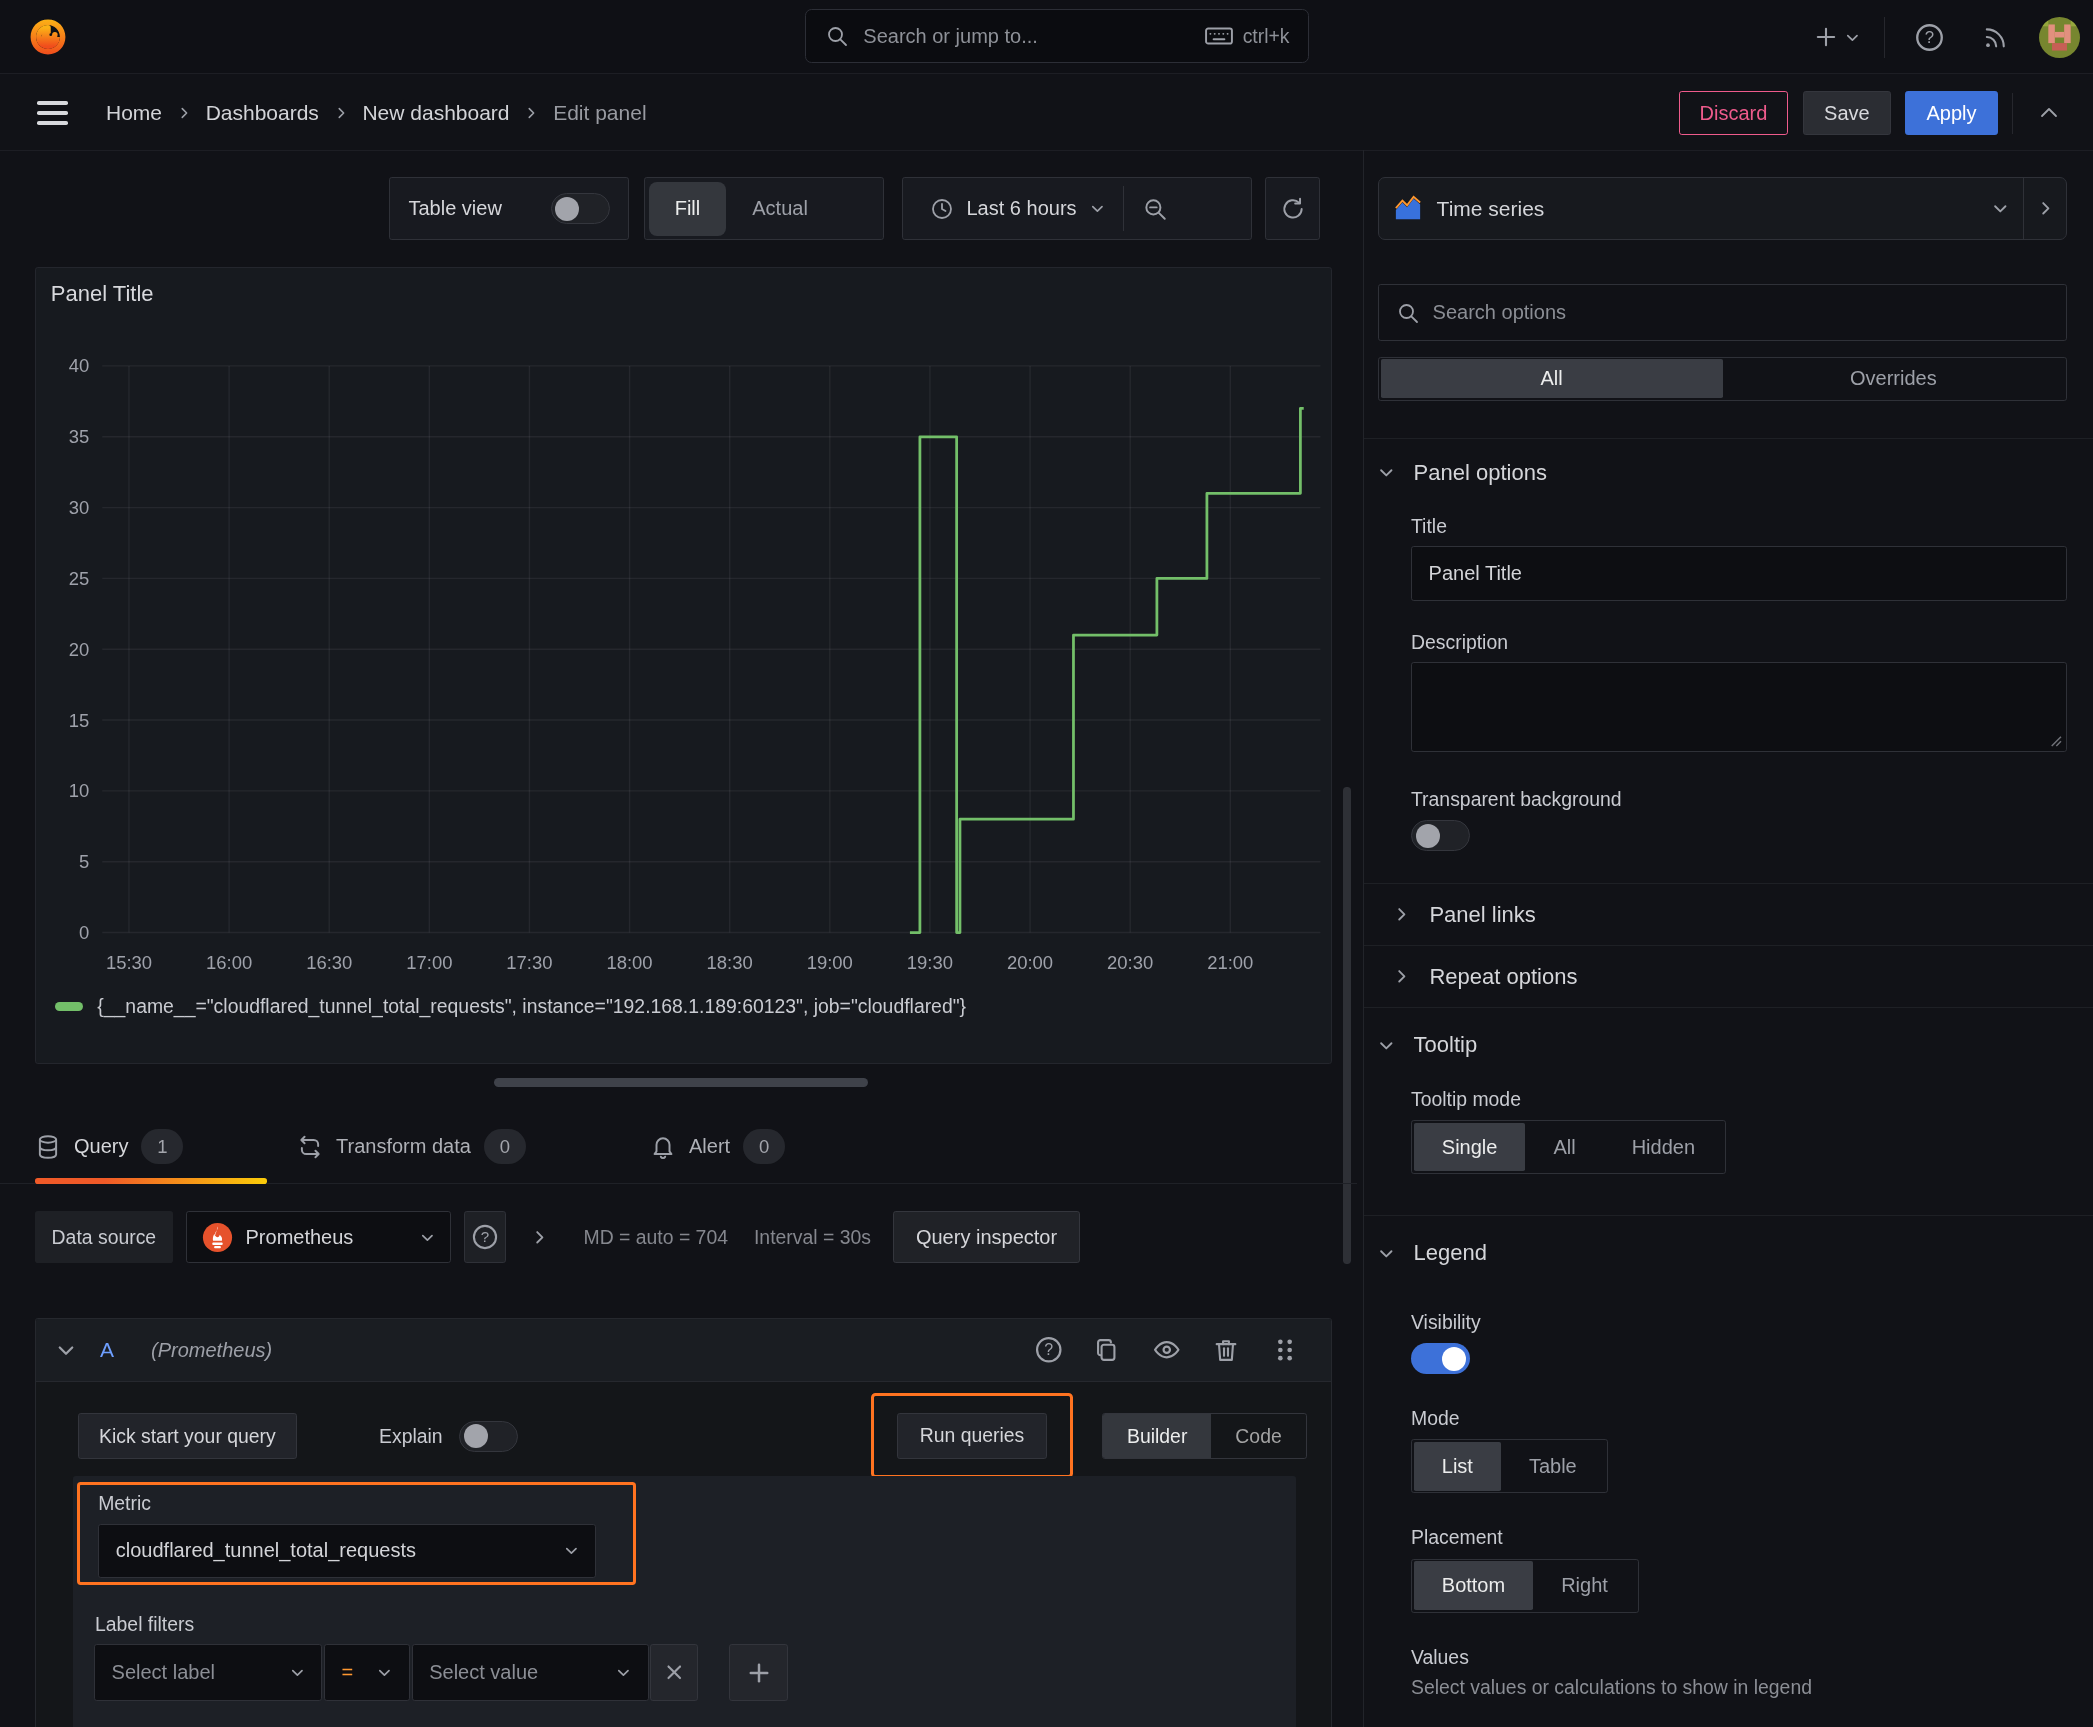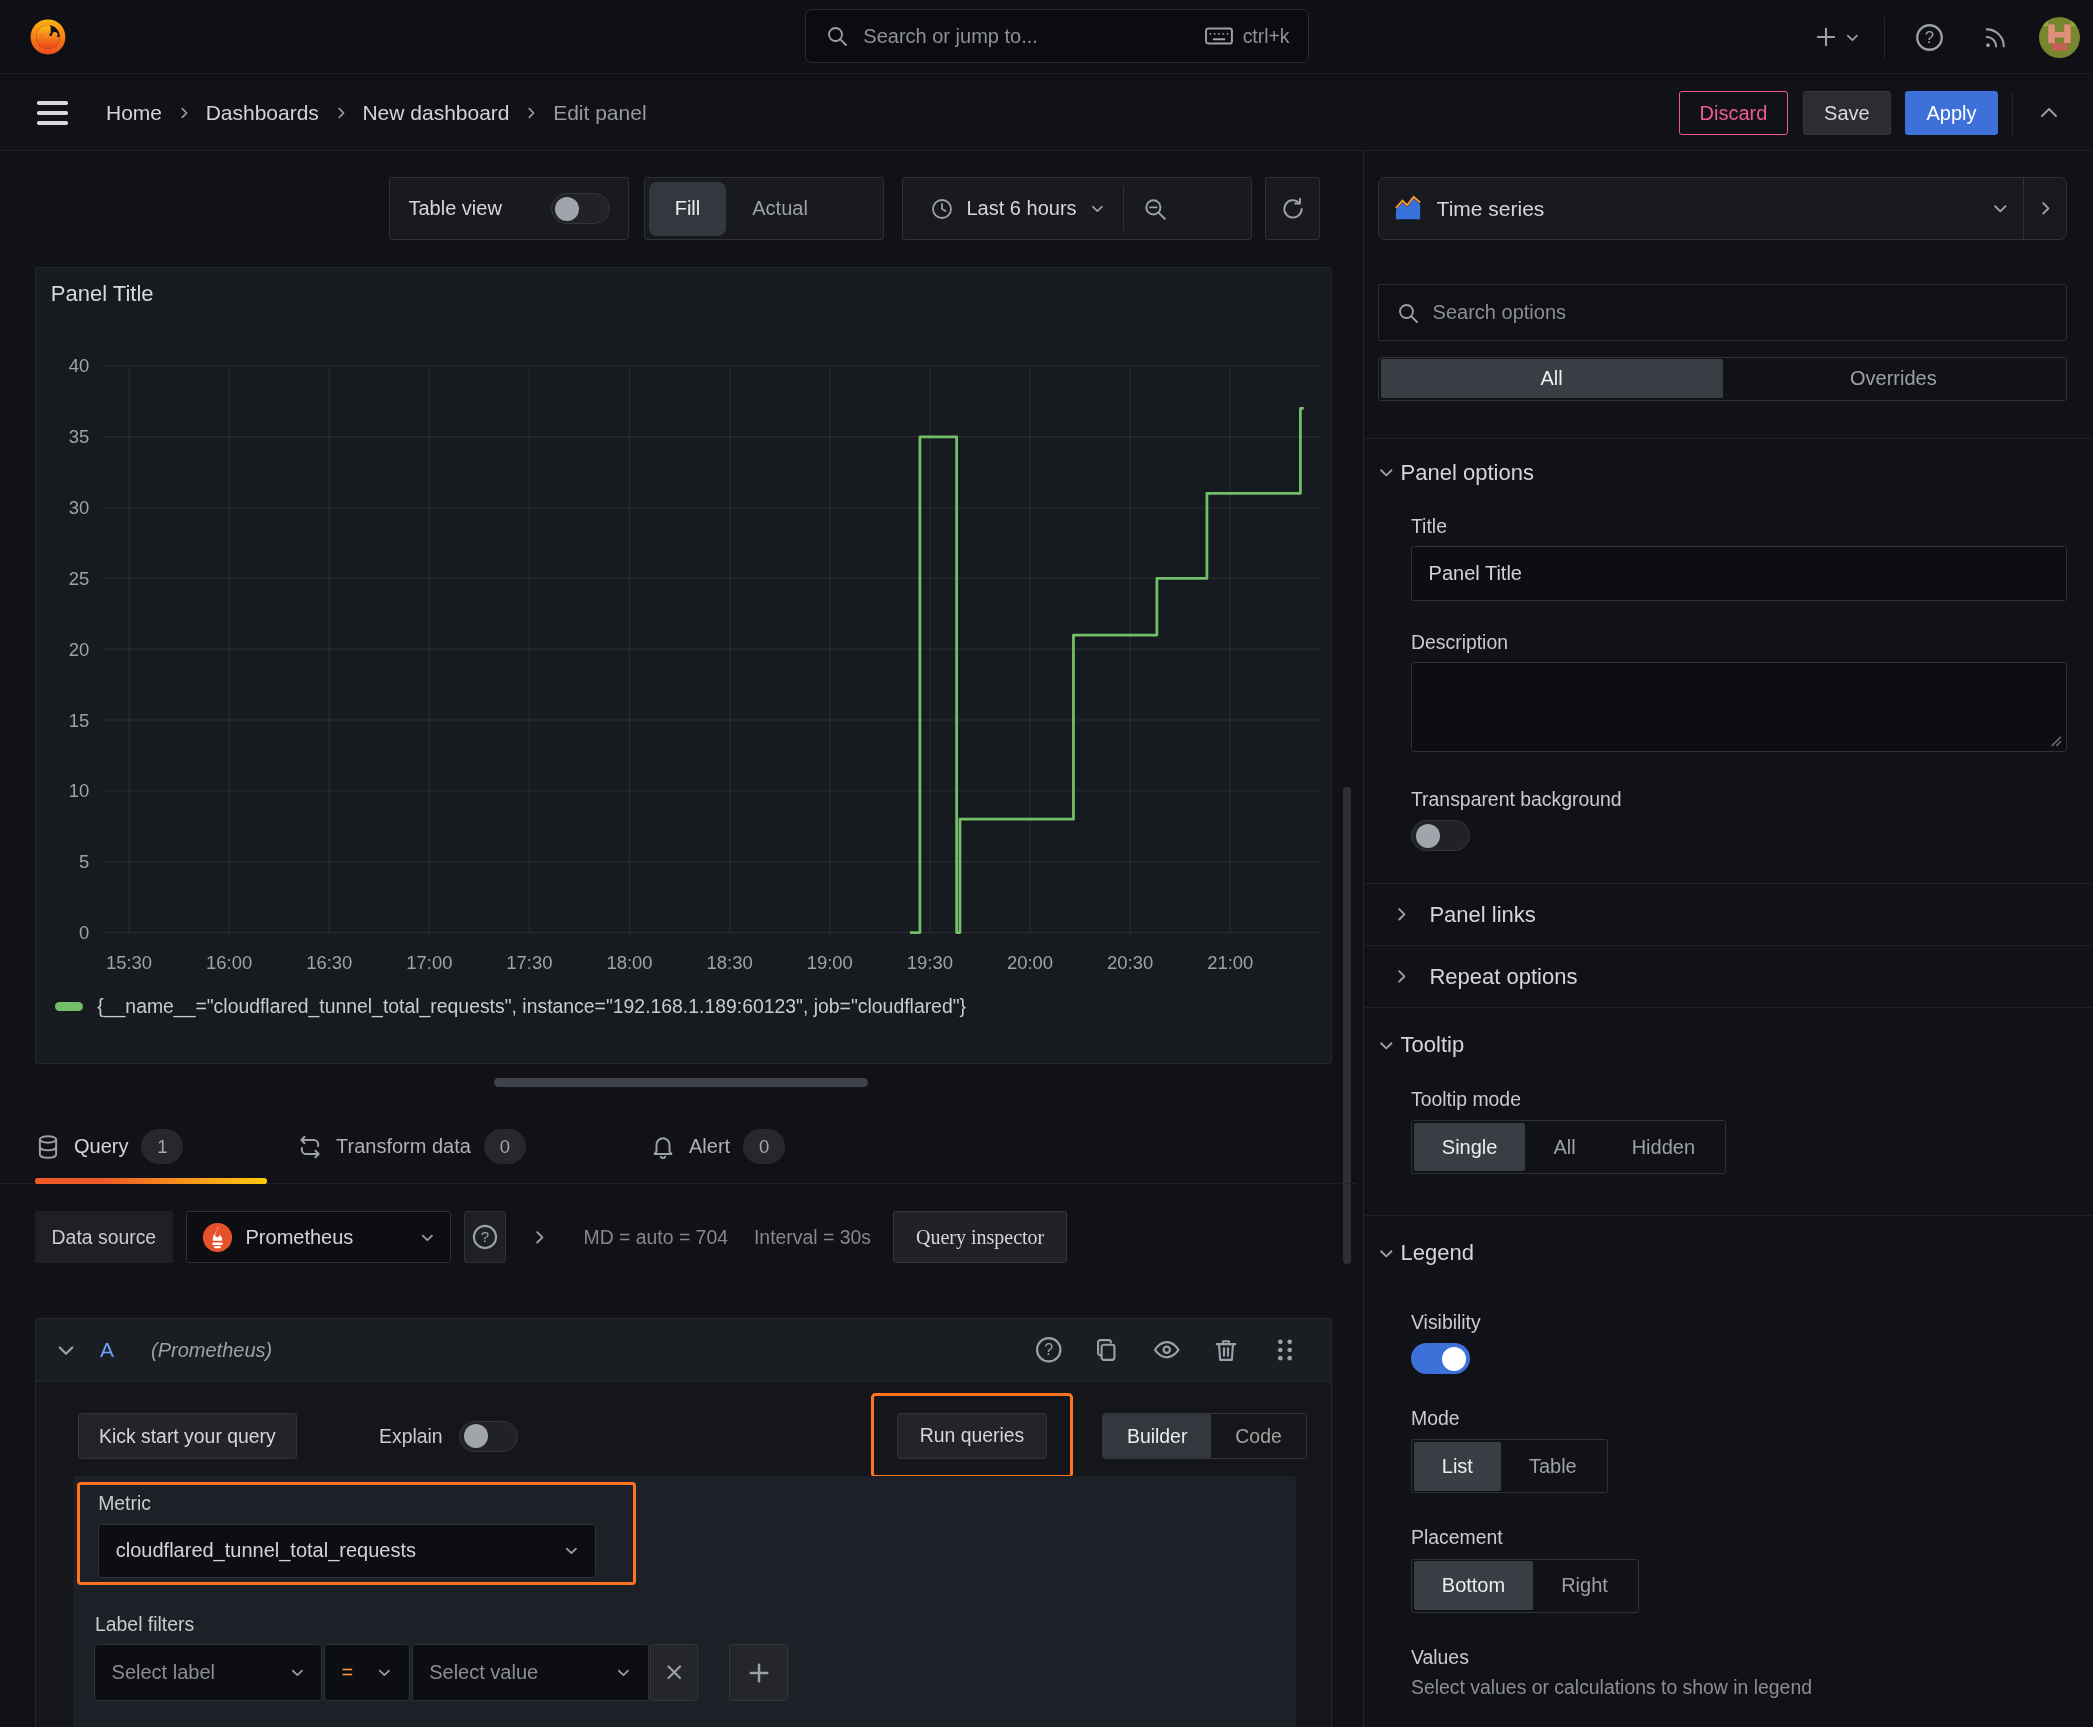--- a/index.html
+++ b/index.html
@@ -75,21 +75,21 @@
   .tab-underline { position:absolute; left:35px; bottom:-0.9px; width:232px; height:5.5px; border-radius:2.8px; background:linear-gradient(90deg,#f05a28 30%,#fbca0a 99%); }
 
   
   .dsrow { position:absolute; left:35px; top:1061px; height:52px; display:flex; align-items:center; }
   .dslabel { height:52px; background:#1e2025; border-radius:2.8px; display:flex; align-items:center; padding:0 16.6px; font-size:19.4px; color:#c9cbd1; }
   .dsselect { height:52px; margin-left:13px; width:265px; background:#0d0e12; border:0.9px solid #2f3138; border-radius:2.8px; display:flex; align-items:center; gap:13px; padding:0 14.8px; cursor:pointer; }
   .dsselect .lbl { font-size:20px; color:#d5d6da; flex:1; }
   .sqbtn { height:52px; width:42px; margin-left:13px; background:#1e2025; border:0.9px solid #2f3138; border-radius:2.8px; display:flex; align-items:center; justify-content:center; cursor:pointer; }
   .dsrow .disclosure { margin-left:14.8px; width:37px; display:flex; justify-content:center; cursor:pointer; }
   .dsstat { font-size:19.4px; color:#85878e; margin-left:26px; white-space:nowrap; }
-  .btn-inspector { height:52px; margin-left:22px; background:#202227; border:0.9px solid #34363d; border-radius:2.8px; font-size:20px; color:#d5d6da; padding:0 22px; display:flex; align-items:center; cursor:pointer;font-family:Liberation Serif, serif; }
+  .btn-inspector { height:52px; margin-left:22px; background:#202227; border:0.9px solid #34363d; border-radius:2.8px; font-size:20px; color:#d5d6da; padding:0 22px; display:flex; align-items:center; cursor:pointer; }
 
   
   .qcard { position:absolute; left:35px; top:1168px; width:1297px; height:572px; background:#141619; border:0.9px solid #26282e; border-radius:2.8px; overflow:hidden; }
   .qheader { position:absolute; left:0; top:0; width:100%; height:63px; background:#1a1d22; border-bottom:0.9px solid #26282e; display:flex; align-items:center; }
   .qheader .chev { margin-left:20px; cursor:pointer; }
   .qheader .refid { margin-left:24px; font-size:21px; color:#6e9fff; cursor:pointer; }
   .qheader .dshint { margin-left:37px; font-size:20px; font-style:italic; color:#9da0a8; }
   .qheader .hicons { margin-left:auto; margin-right:31px; display:flex; align-items:center; gap:28px; }
   .qheader .hicons .iconbtn { width:31px; height:31px; }
 
@@ -125,21 +125,21 @@
   .vizrow .main { flex:1; display:flex; align-items:center; gap:14.8px; padding:0 14.8px; cursor:pointer; }
   .vizrow .lbl { font-size:21px; color:#d5d6da; flex:1; }
   .vizrow .vdiv { width:0.9px; background:#2f3138; }
   .vizrow .open { width:42px; display:flex; align-items:center; justify-content:center; cursor:pointer; }
   .optsearch { margin-top:44px; height:57px; border:0.9px solid #2f3138; border-radius:2.8px; background:#101116; display:flex; align-items:center; padding:0 16.6px; gap:13px; cursor:text; }
   .optsearch .ph { color:#8b8e95; font-size:20px; }
   .ao-seg { margin-top:15.7px; height:44px; border:0.9px solid #2f3138; border-radius:2.8px; display:flex; padding:1.8px; }
   .ao-seg .opt { flex:1; display:flex; align-items:center; justify-content:center; font-size:20px; color:#9da0a8; border-radius:1.8px; cursor:pointer; }
   .ao-seg .opt.sel { background:#3a3d44; color:#eceded; }
   .sdivider { margin-top:37px; height:0.9px; background:#1e2025; margin-left:-14px; margin-right:-26px; }
-  .secthead { display:flex; align-items:center; gap:6px; cursor:pointer; }
+  .secthead { display:flex; align-items:center; gap:19px; cursor:pointer; }
   .secthead .htext { font-size:22px; color:#d5d6da; font-weight:500; }
   .sb-label { font-size:19.4px; color:#c9cbd1; }
   .textinput { height:55px; background:#0d0e12; border:0.9px solid #2f3138; border-radius:2.8px; width:100%; color:#d3d4d8; font-size:20px; font-family:inherit; padding:0 16.6px; }
   .textarea { position:relative; height:90px; background:#0d0e12; border:0.9px solid #2f3138; border-radius:2.8px; width:100%; cursor:text; }
   .textarea svg { position:absolute; right:3.7px; bottom:3.7px; }
   .toggle { width:59px; height:31px; border-radius:15.7px; position:relative; cursor:pointer; }
   .toggle.off { background:#202227; border:0.9px solid #34363d; }
   .toggle.off .knob { position:absolute; left:3.7px; top:2.8px; width:24px; height:24px; border-radius:50%; background:#a2a4ab; }
   .toggle.on { background:#3d71d9; }
   .toggle.on .knob { position:absolute; right:3.7px; top:3.7px; width:24px; height:24px; border-radius:50%; background:#ffffff; }

